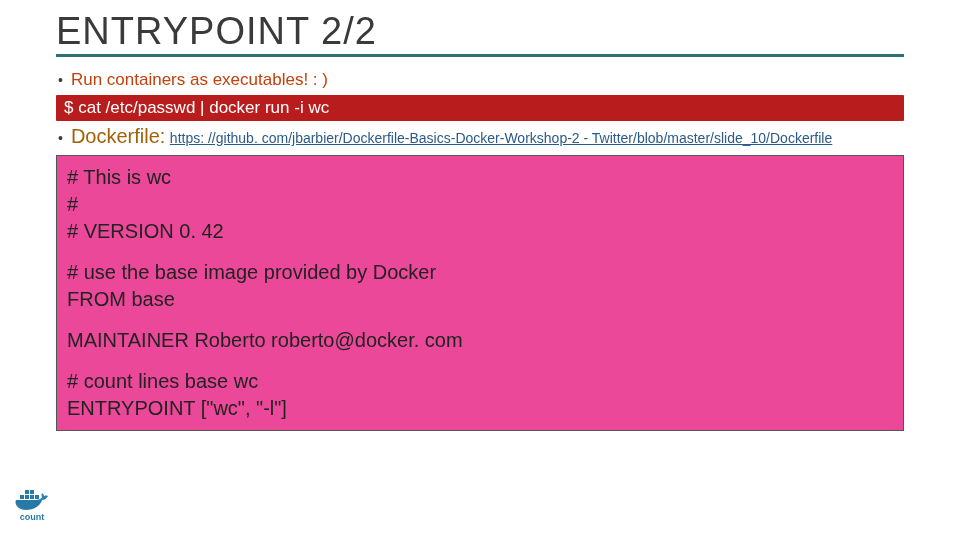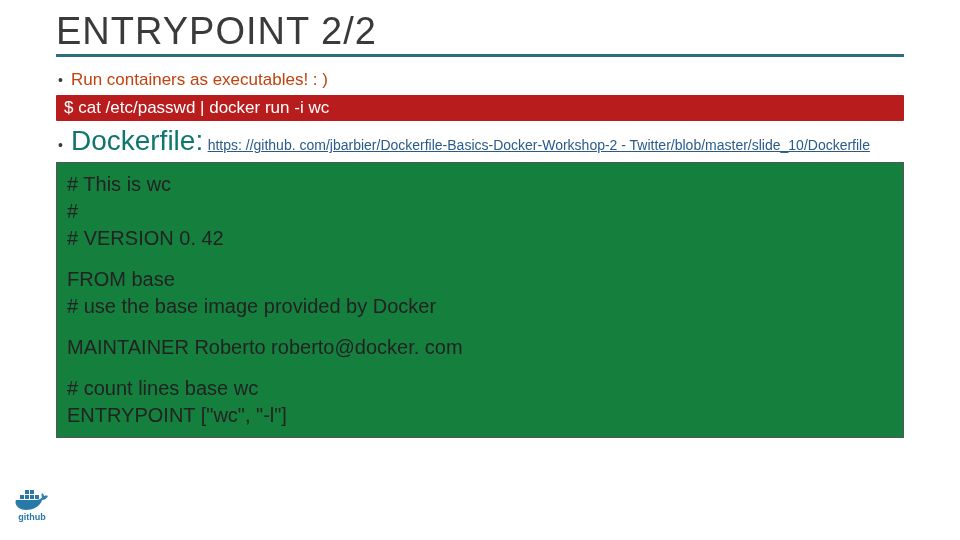--- a/index.html
+++ b/index.html
@@ -45,31 +45,31 @@
   }
   .cmd-box {
     background: #b91c1c;
     color: #ffffff;
     font-size: 17px;
     padding: 3px 8px;
     margin: 2px 0 4px 0;
     border-radius: 1px;
   }
   .dockerfile-label {
-    font-size: 28px;
-    color: #0f766e;
+    font-size: 20px;
+    color: #a16207;
   }
   .link {
     font-size: 14px;
     color: #2a5a8a;
     text-decoration: underline;
   }
   .file-box {
     border: 1.5px solid #555;
-    background: #15803d;
+    background: #ec4899;
     padding: 8px 10px 8px 10px;
     margin-top: 4px;
     font-size: 20px;
     color: #222;
     line-height: 1.35;
   }
   .file-section { margin-bottom: 14px; }
   .file-section:last-child { margin-bottom: 0; }
   .logo {
     position: absolute;
@@ -109,22 +109,22 @@
     </span>
   </div>
 
   <div class="file-box">
     <div class="file-section">
       <div># This is wc</div>
       <div>#</div>
       <div># VERSION 0. 42</div>
     </div>
     <div class="file-section">
+      <div># use the base image provided by Docker</div>
       <div>FROM base</div>
-      <div># use the base image provided by Docker</div>
     </div>
     <div class="file-section">
       <div>MAINTAINER Roberto roberto@docker. com</div>
     </div>
     <div class="file-section">
       <div># count lines base wc</div>
       <div>ENTRYPOINT ["wc", "-l"]</div>
     </div>
   </div>
 
@@ -136,14 +136,14 @@
       <rect x="6" y="8" width="4" height="4"></rect>
       <rect x="11" y="8" width="4" height="4"></rect>
       <rect x="16" y="8" width="4" height="4"></rect>
       <rect x="11" y="3" width="4" height="4"></rect>
       <rect x="16" y="3" width="4" height="4"></rect>
       <rect x="21" y="8" width="4" height="4"></rect>
       <path d="M2 13 h26 c3 0 5 -2 6 -4 c-2 -1 -4 0 -4 0 c0 -2 -2 -3 -2 -3 c-1 2 0 4 0 4 c0 0 -1 3 -6 3 h-20 c-2 4 2 10 10 10 c10 0 14 -6 14 -10" fill="#2878a8" opacity="0.95"></path>
       <path d="M2 13 h26 c0 0 -2 9 -14 9 c-8 0 -12 -5 -12 -9 z" fill="#2878a8"></path>
     </g>
   </svg>
-  <div class="logo-text">github</div>
+  <div class="logo-text">count</div>
 </div>
 
 </body></html>

